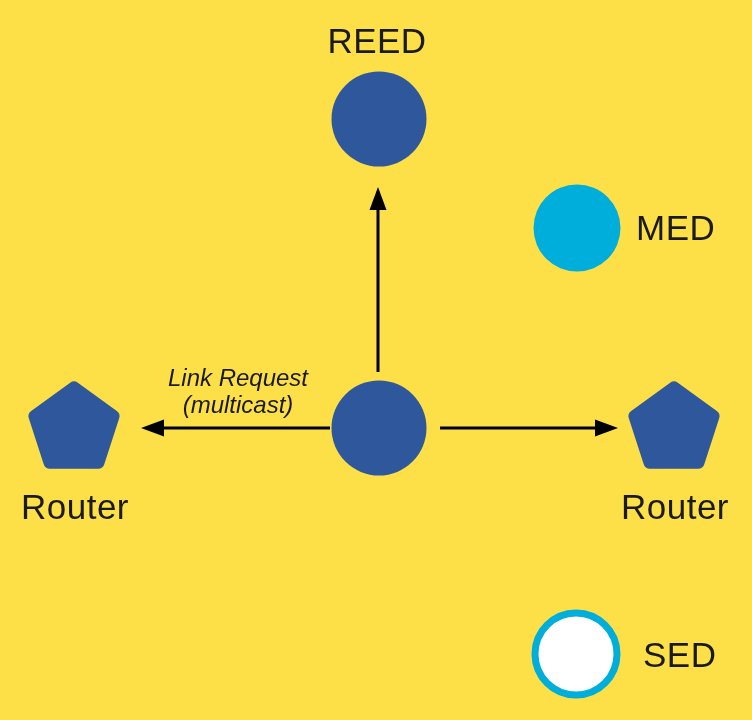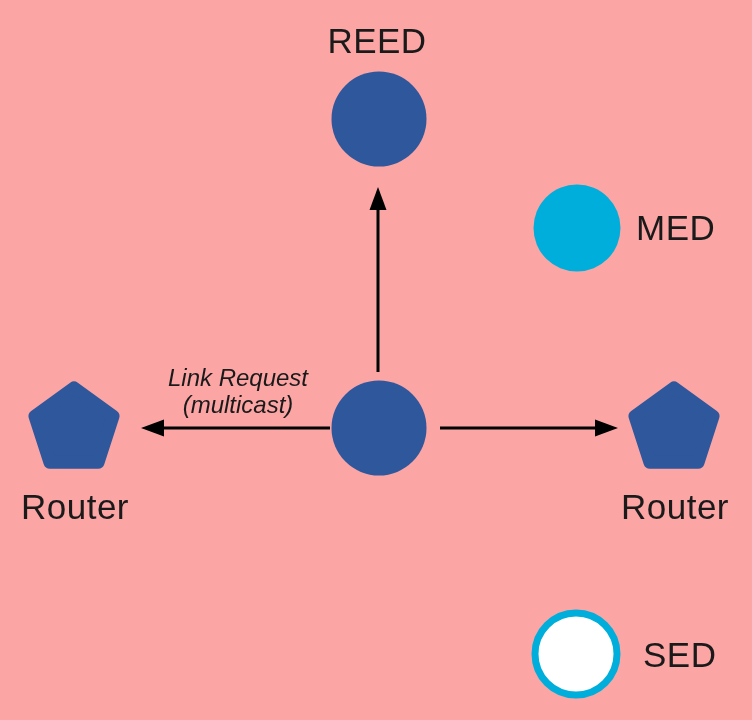--- a/index.html
+++ b/index.html
@@ -4,21 +4,21 @@
 <style>
   html, body {
     margin: 0;
     padding: 0;
     background: #ffffff;
   }
   .stage {
     position: relative;
     width: 752px;
     height: 720px;
-    background: #fca5a5;
+    background: #fde047;
     overflow: hidden;
     font-family: "Liberation Sans", sans-serif;
   }
   svg text {
     font-family: "Liberation Sans", sans-serif;
   }
   .node-label {
     font-size: 35px;
     font-weight: 400;
     letter-spacing: 0.5px;

